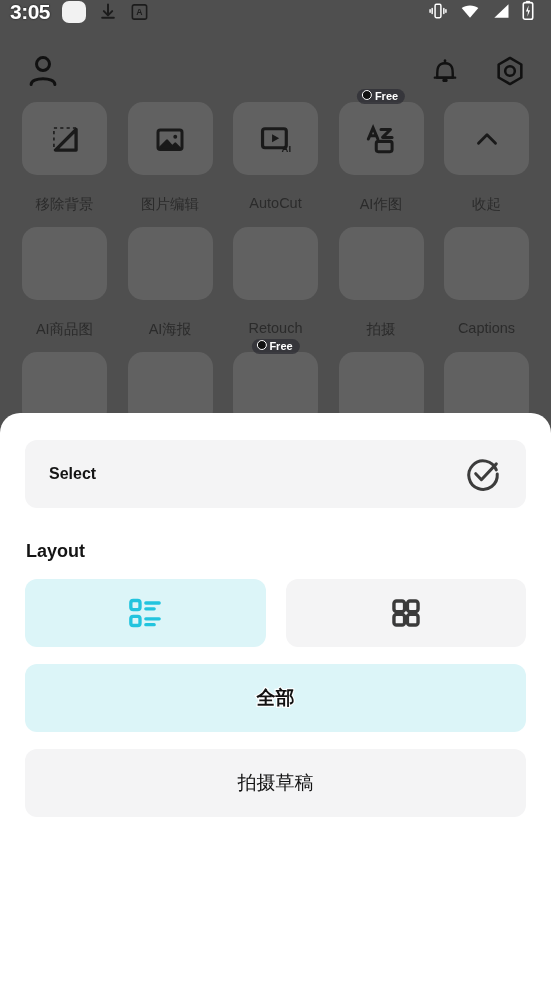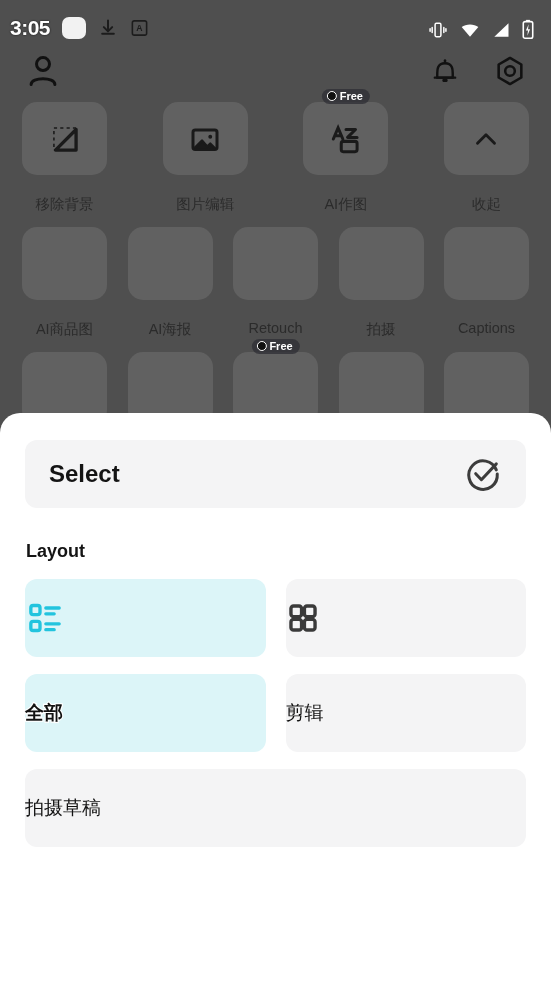--- a/index.html
+++ b/index.html
@@ -18,21 +18,21 @@
   }
   .dim-layer {
     position:absolute; inset:0;
     background:rgba(110,110,110,0.62);
     z-index:5;
   }
 
   
   .status-bar {
     position:absolute; top:0; left:0; right:0; height:40px;
-    display:flex; align-items:flex-end; justify-content:space-between;
+    display:flex; align-items:flex-start; justify-content:space-between;
     padding:0 10px; z-index:6;
   }
   .status-left { display:flex; align-items:center; gap:12px; }
   .status-time {
     font-size:21px; font-weight:bold; color:#ffffff;
     letter-spacing:-0.5px;
     text-shadow:0 0 2px rgba(0,0,0,.85);
   }
   .sb-blob { width:24px; height:22px; background:#f2f2f2; border-radius:7px; }
   .status-right { display:flex; align-items:center; gap:10px; padding-right:6px; }
@@ -62,21 +62,21 @@
     position:relative;
   }
   .tool-label {
     margin-top:20px; font-size:14.5px; color:#2b2b2b;
     white-space:nowrap;
   }
   .free-badge {
     position:absolute; top:-13px; left:50%; transform:translateX(-50%);
     background:rgba(45,45,52,0.75);
     border-radius:9px; padding:1px 7px 2px 5px;
-    display:flex; align-items:center; gap:3px;
+    display:flex; align-items:flex-start; gap:3px;
     font-size:11px; color:#ffffff; font-weight:bold;
     white-space:nowrap;
   }
   .free-badge .clock {
     width:10px; height:10px; border-radius:50%;
     background:#111; border:1.4px solid #fff;
     display:inline-block; position:relative; flex:none;
   }
 
   
@@ -85,31 +85,31 @@
     background:#ffffff;
     border-radius:20px 20px 0 0;
     z-index:10;
     padding:27px 25px 0 25px;
   }
   .select-card {
     height:68px; border-radius:12px; background:#f4f4f5;
     display:flex; align-items:center; justify-content:space-between;
     padding:0 24px;
   }
-  .select-label { font-size:24px; font-weight:bold; color:#141414; }
+  .select-label { font-size:16px; font-weight:bold; color:#141414; }
 
   .section-title {
     font-size:18px; font-weight:bold; color:#141414;
     margin:33px 0 0 1px;
   }
   .btn-row { display:flex; gap:20px; margin-top:17px; }
   .opt-btn {
-    flex:1; height:78px; border-radius:12px;
+    flex:1; height:68px; border-radius:12px;
     background:#f4f4f5;
-    display:flex; align-items:center; justify-content:flex-start;
+    display:flex; align-items:center; justify-content:center;
   }
   .opt-btn.selected { background:#dcf5f8; }
   .opt-text { font-size:19px; color:#121212; }
   .opt-text.selected-text {
     font-weight:bold;
     -webkit-text-stroke:2.2px #ffffff;
     paint-order:stroke fill;
   }
 </style>
 </head>
@@ -134,20 +134,30 @@
       <div class="tool-tile">
         <svg width="36" height="36" viewBox="0 0 24 24">
           <rect x="4" y="6" width="16" height="13" rx="1.5" fill="none" stroke="#1a1a1a" stroke-width="2"></rect>
           <circle cx="15.5" cy="10.5" r="1.3" fill="#1a1a1a"></circle>
           <path d="M5 18 L10 13 L13.5 17 L15.5 15 L19 18.5" fill="#1a1a1a" stroke="#1a1a1a" stroke-width="1.6" stroke-linejoin="round"></path>
         </svg>
       </div>
       <div class="tool-label">图片编辑</div>
     </div>
 
+    <div class="tool-cell">
+      <div class="tool-tile">
+        <svg width="38" height="38" viewBox="0 0 24 24">
+          <rect x="3.5" y="5.5" width="15" height="12" rx="1.5" fill="none" stroke="#1a1a1a" stroke-width="2"></rect>
+          <path d="M9.5 9 L14 11.5 L9.5 14 Z" fill="#1a1a1a"></path>
+          <text x="15.5" y="20" font-size="6" font-weight="bold" fill="#1a1a1a" font-family="sans-serif">AI</text>
+        </svg>
+      </div>
+      <div class="tool-label">AutoCut</div>
+    </div>
 
     <div class="tool-cell">
       <div class="tool-tile">
         <div class="free-badge">
           <span class="clock"></span>
           <span>Free</span>
         </div>
         <svg width="38" height="38" viewBox="0 0 24 24">
           <path d="M4 12 L7 5 L10 12 M5 10 H9" fill="none" stroke="#1a1a1a" stroke-width="1.9" stroke-linecap="round"></path>
           <path d="M12 6 H18 L13 11 H19" fill="none" stroke="#1a1a1a" stroke-width="1.9" stroke-linecap="round" stroke-linejoin="round"></path>
@@ -293,23 +303,20 @@
         <rect x="3.5" y="13" width="7.5" height="7.5" rx="1.8" fill="none" stroke="#3a3a3a" stroke-width="2.4"></rect>
         <rect x="13" y="13" width="7.5" height="7.5" rx="1.8" fill="none" stroke="#3a3a3a" stroke-width="2.4"></rect>
       </svg>
     </div>
   </div>
 
   <div class="btn-row">
     <div class="opt-btn selected">
       <span class="opt-text selected-text">全部</span>
     </div>
-    <div class="opt-btn">
-      <span class="opt-text">剪辑</span>
-    </div>
   </div>
   <div class="btn-row">
     <div class="opt-btn">
       <span class="opt-text">拍摄草稿</span>
     </div>
   </div>
 
 </div>
 
 </body></html>

